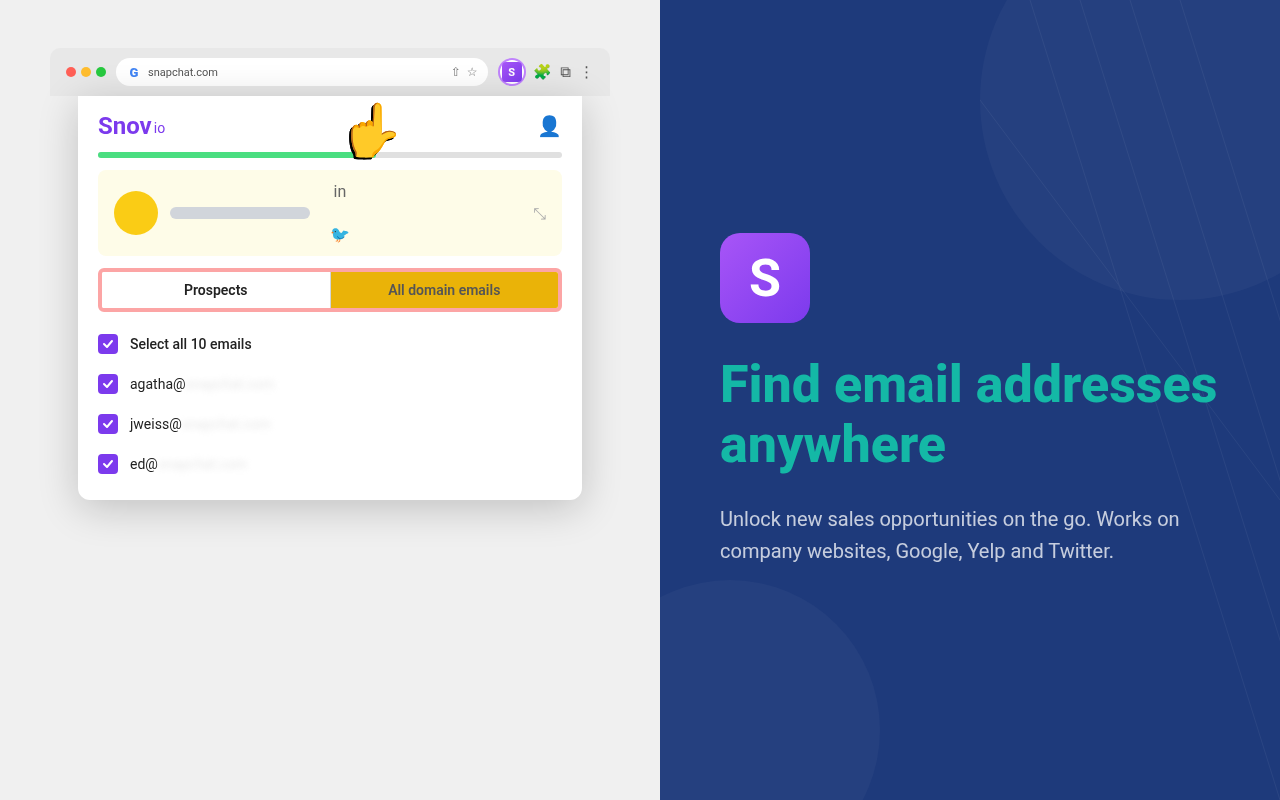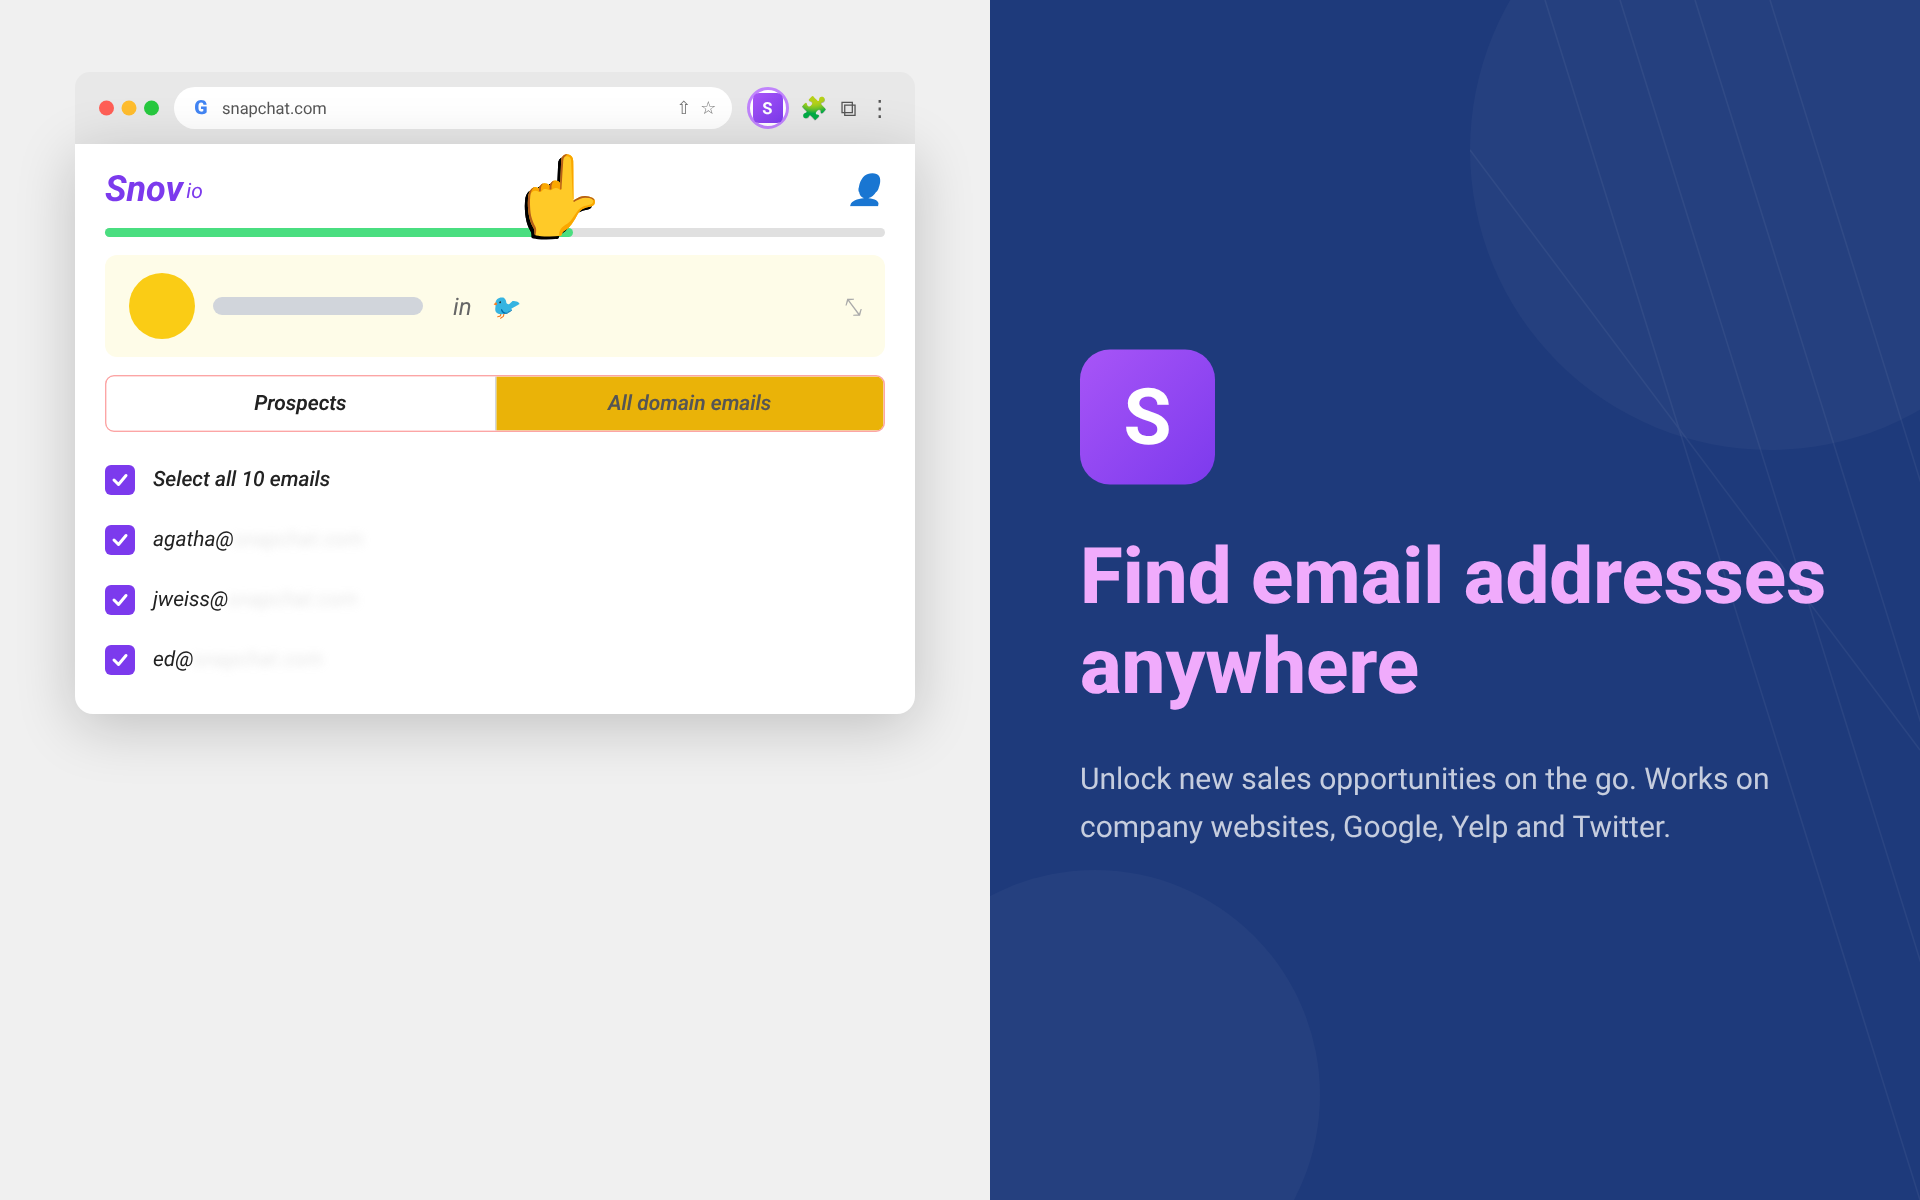--- a/index.html
+++ b/index.html
@@ -98,27 +98,26 @@
       display: flex;
       align-items: center;
       justify-content: center;
       color: white;
       font-weight: bold;
       font-size: 11px;
     }
 
     
     .popup {
-      width: 560px;
+      width: 504px;
       background: white;
       border-radius: 0 0 12px 12px;
       box-shadow: 0 8px 40px rgba(0,0,0,0.2);
       overflow: hidden;
       position: relative;
-      font-style: italic;
     }
 
     .popup-header {
       padding: 16px 20px 8px;
       display: flex;
       align-items: center;
       justify-content: space-between;
     }
 
     .snovio-logo {
@@ -177,41 +176,42 @@
 
     .profile-name-bar {
       width: 140px;
       height: 12px;
       background: #d1d5db;
       border-radius: 6px;
     }
 
     .social-icons {
       display: flex;
-      gap: 12px;
+      gap: 24px;
       margin-left: 8px;
       align-items: center;
+      flex-direction: column;
     }
 
     .linkedin-icon, .twitter-icon {
       font-size: 18px;
       color: #888;
     }
 
     .expand-icon {
       margin-left: auto;
       font-size: 16px;
       color: #aaa;
     }
 
     
     .tabs {
       display: flex;
       margin: 0 20px 12px;
-      border: 1px solid #fca5a5;
+      border: 4px solid #fca5a5;
       border-radius: 6px;
       overflow: hidden;
     }
 
     .tab {
       flex: 1;
       padding: 10px 0;
       text-align: center;
       font-size: 14px;
       font-weight: 600;
@@ -339,21 +339,21 @@
 
     .app-icon-letter {
       font-size: 52px;
       font-weight: bold;
       color: white;
     }
 
     .headline {
       font-size: 52px;
       font-weight: 800;
-      color: #f0abfc;
+      color: #14b8a6;
       line-height: 1.15;
       margin-bottom: 28px;
     }
 
     .subheadline {
       font-size: 20px;
       color: rgba(255,255,255,0.75);
       line-height: 1.6;
       max-width: 480px;
     }

